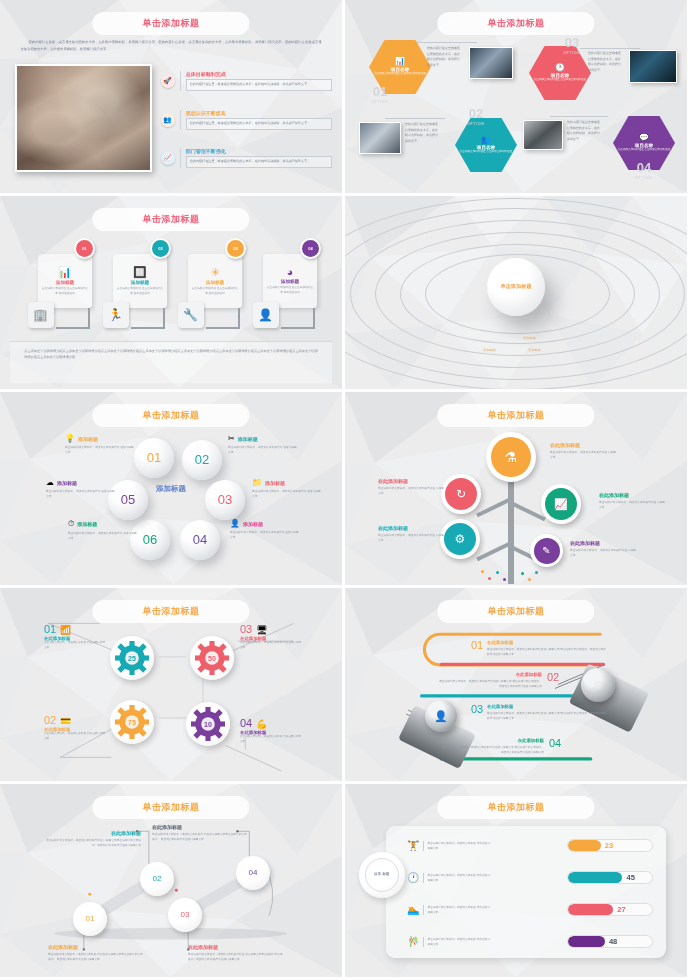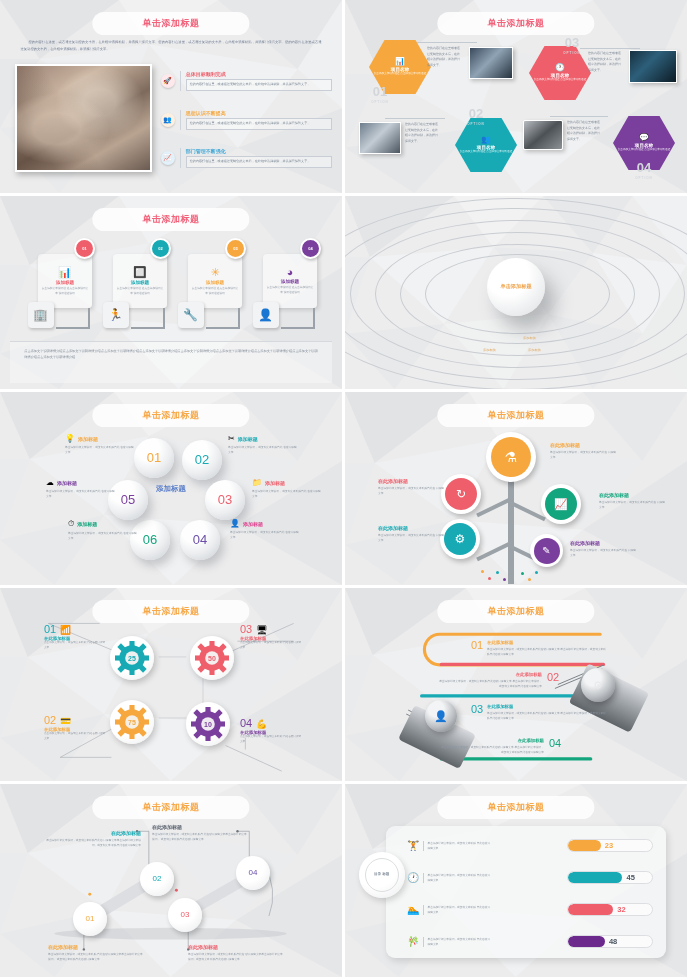--- a/index.html
+++ b/index.html
@@ -981,21 +981,21 @@
         <span class="fill10" style="width:65%;background:#17aab4"></span>
         <span class="val10" style="left:70%;color:#4a5560">45</span>
       </span>
     </div>
     <div class="r10" style="top:120px">
       <span class="ri">🏊</span>
       <span class="rd">单击添加详细文字说明，或复制文本粘贴
 自此右键只保留文字</span>
       <span class="track10">
         <span class="fill10" style="width:54%;background:#ef5f6b"></span>
-        <span class="val10" style="left:59%;color:#ef5f6b">32</span>
+        <span class="val10" style="left:59%;color:#ef5f6b">27</span>
       </span>
     </div>
     <div class="r10" style="top:152px">
       <span class="ri">🎋</span>
       <span class="rd">单击添加详细文字说明，或复制文本粘贴
 自此右键只保留文字</span>
       <span class="track10">
         <span class="fill10" style="width:44%;background:#6b2a8c"></span>
         <span class="val10" style="left:49%;color:#4a5560">48</span>
       </span>

